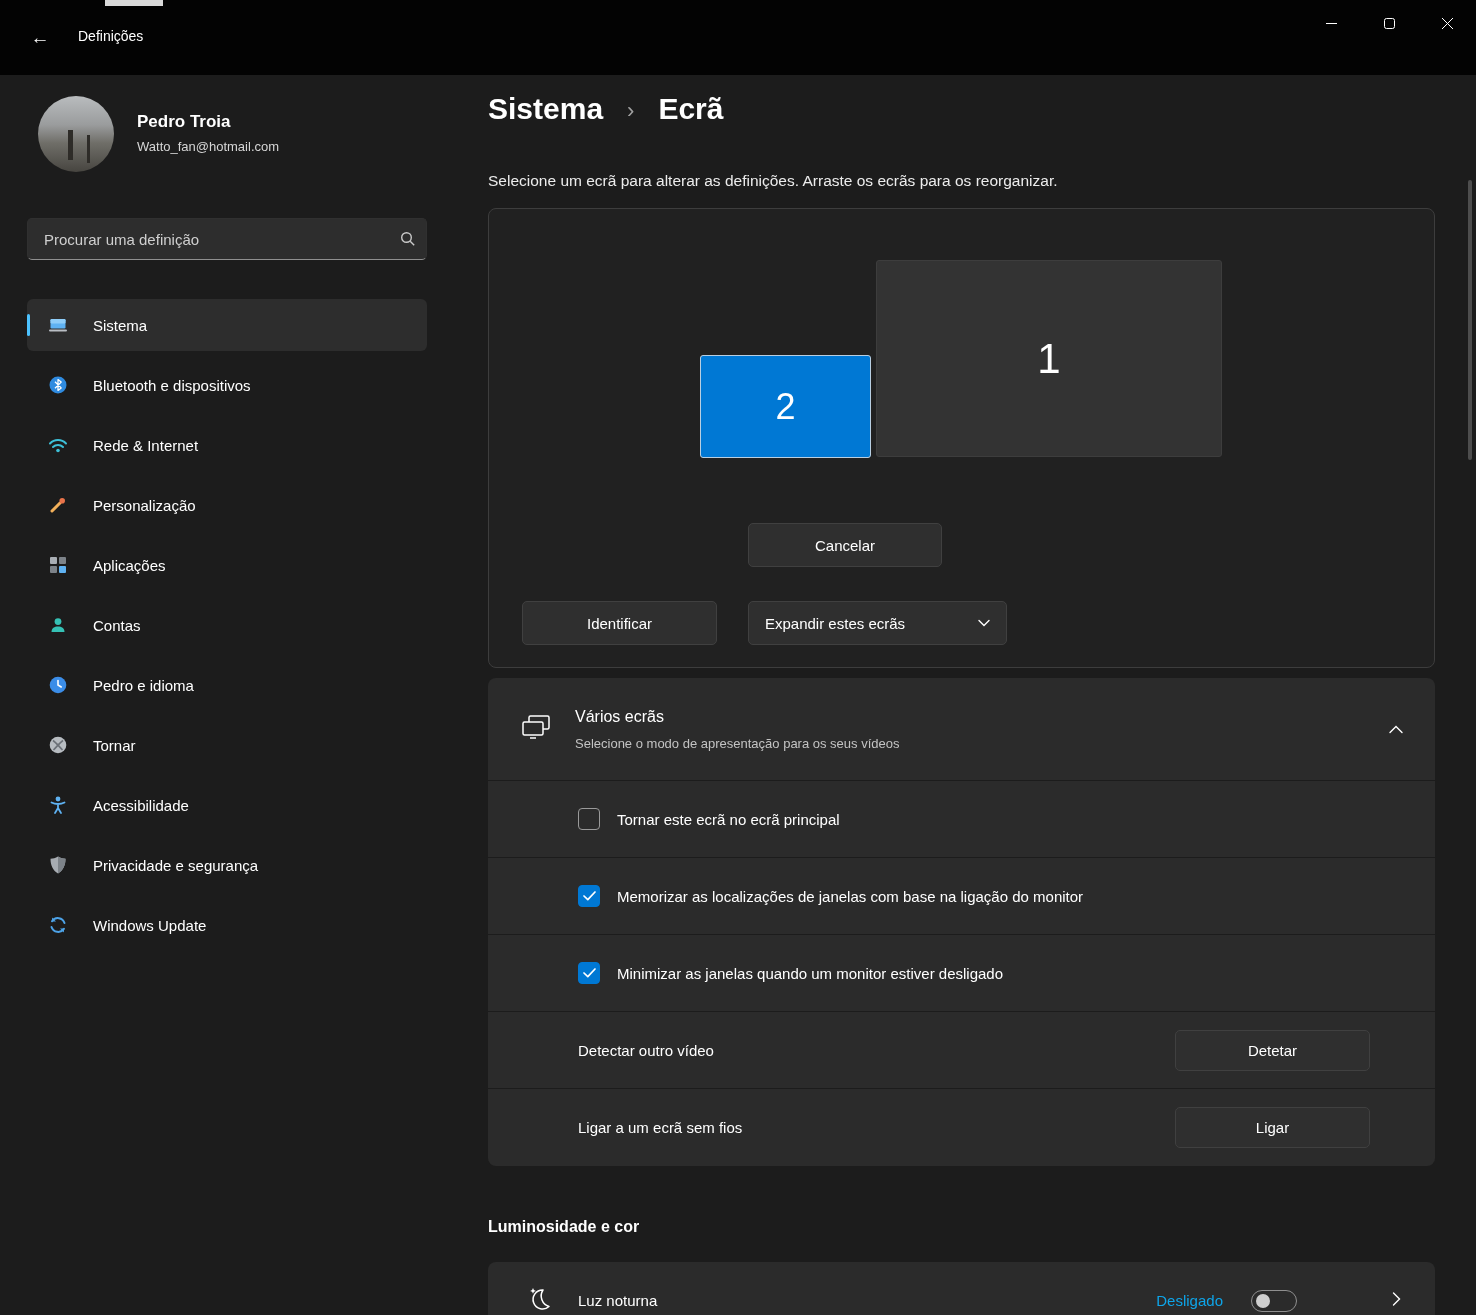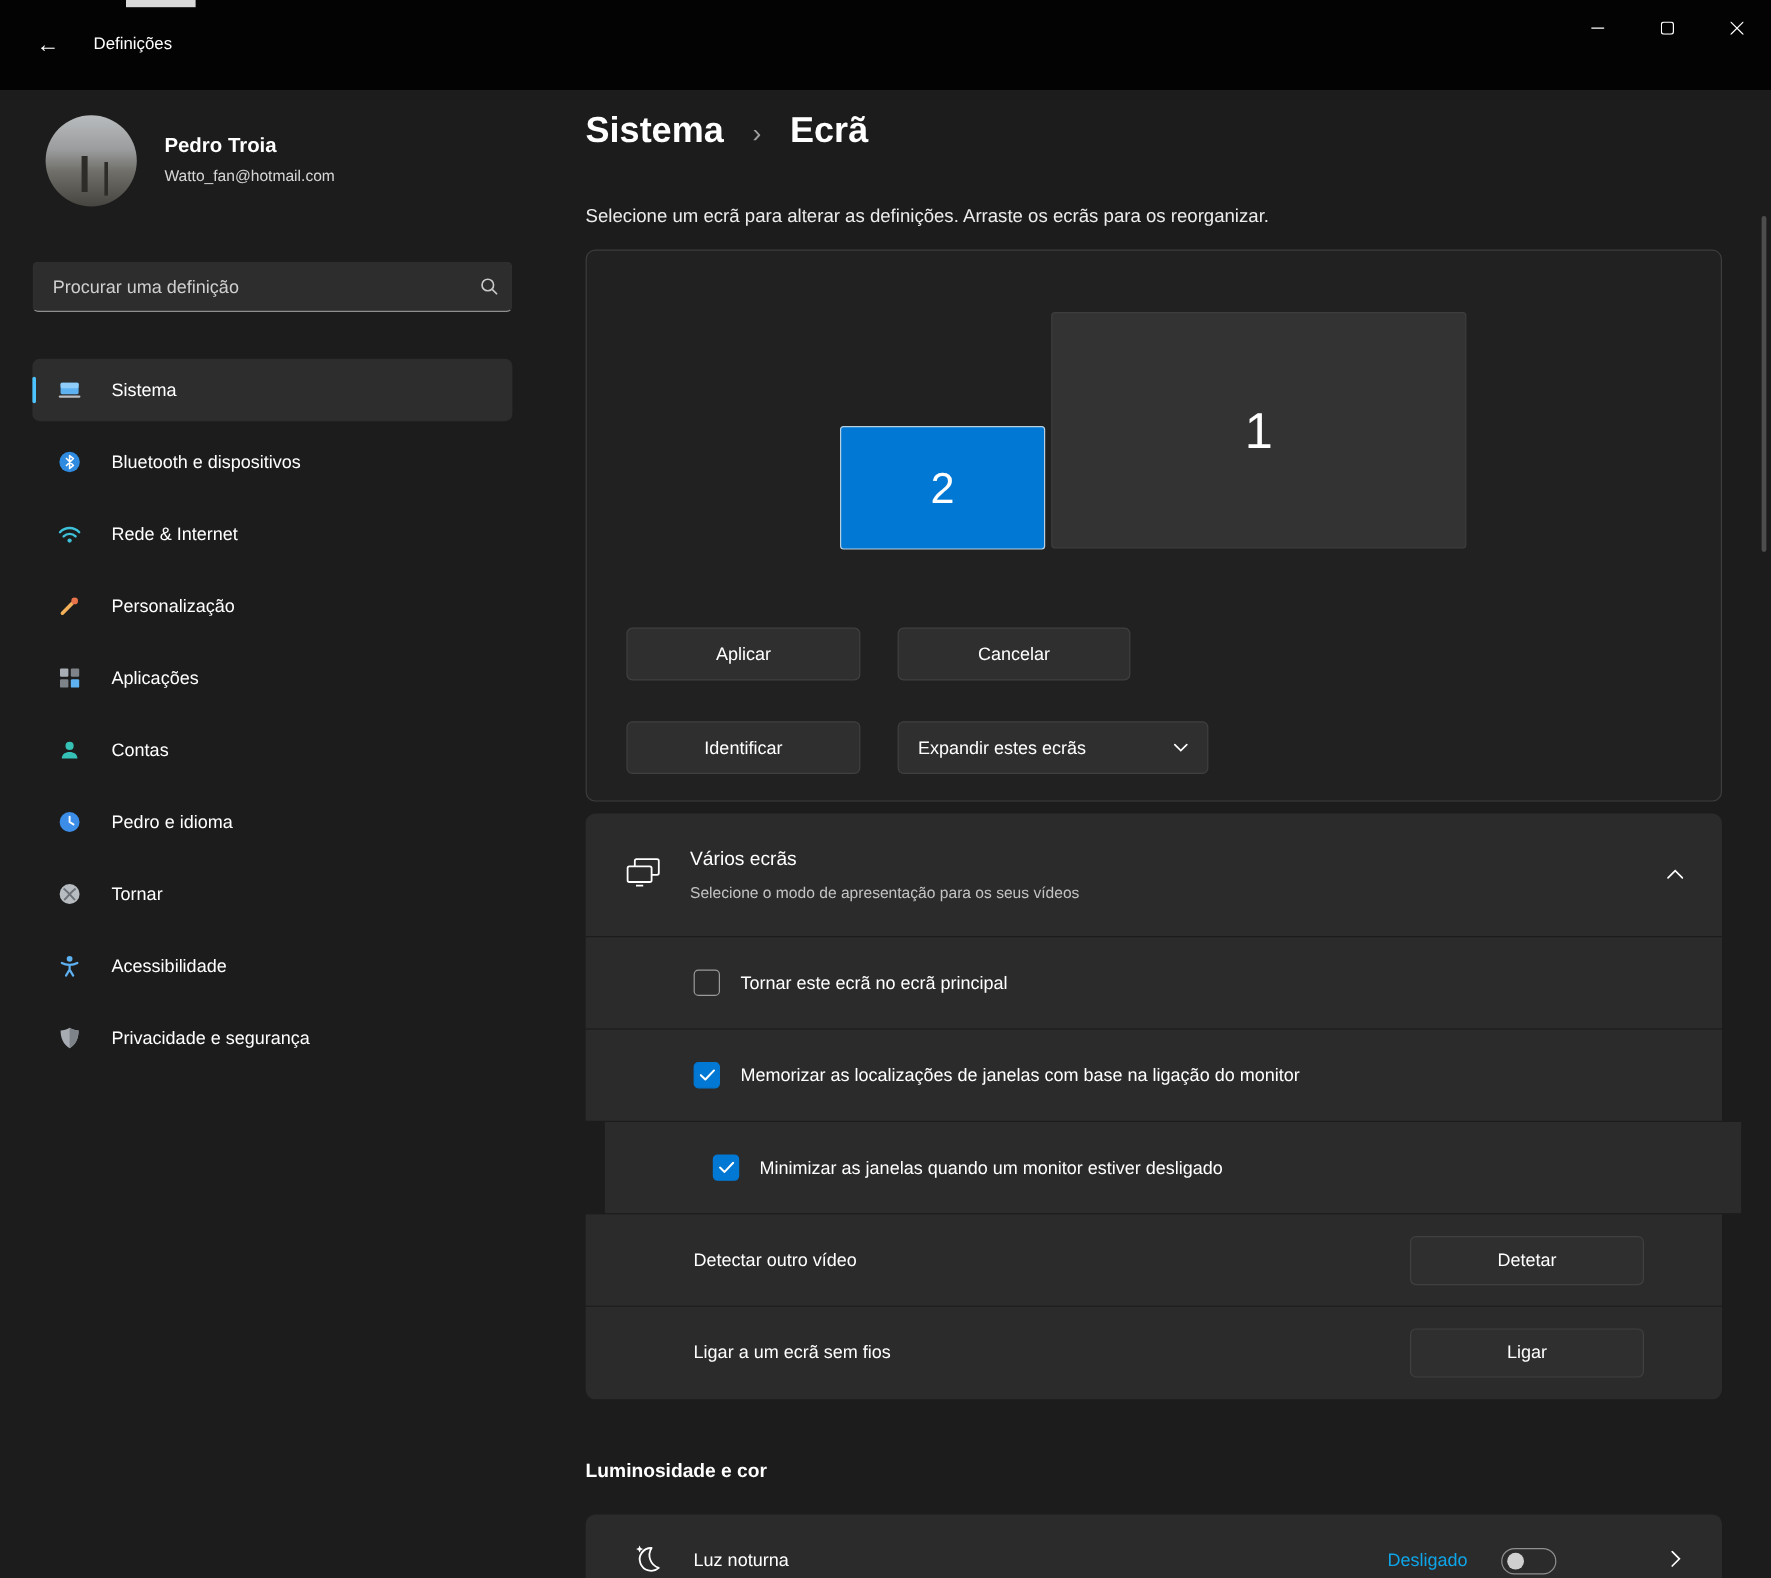--- a/index.html
+++ b/index.html
@@ -69,21 +69,21 @@
   .card { position:absolute; left:0; width:947px; background:#2b2b2b; }
   .group-header { top:603px; height:102px; border-radius:8px 8px 0 0;text-align:center; }
   .gh-icon { position:absolute; left:33px; top:36px; }
   .gh-title { position:absolute; left:87px; top:30px; font-size:16px; color:#ffffff; }
   .gh-sub { position:absolute; left:87px; top:58px; font-size:13px; color:#c3c3c3; }
   .gh-chevron { position:absolute; right:32px; top:42px; }
 
   .row { display:flex; align-items:center; }
   .row-1 { top:706px; height:76px; }
   .row-2 { top:783px; height:76px; }
-  .row-3 { top:860px; height:76px;margin-left:16px; }
+  .row-3 { top:860px; height:76px; }
   .row-4 { top:937px; height:76px; }
   .row-5 { top:1014px; height:77px; border-radius:0 0 8px 8px; }
 
   .checkbox { width:22px; height:22px; border-radius:4px; margin-left:90px; flex:0 0 auto;
               display:flex; align-items:center; justify-content:center; }
   .checkbox.unchecked { border:1px solid #9a9a9a; background:transparent; }
   .checkbox.checked { background:#0078d4; border:1px solid #0078d4; }
   .checkbox.checked svg { display:block; }
   .row-label { margin-left:17px; font-size:15px; color:#ffffff; }
   .action-label { margin-left:90px; font-size:15px; color:#ffffff; }
@@ -244,39 +244,49 @@
     <div class="nav-item">
       <span class="nav-icon">
         <svg width="20" height="20" viewBox="0 0 20 20">
             <path d="M10 1.5 C12.5 3 15 3.7 17.5 3.8 C17.5 10.5 15 15.7 10 18.5 C5 15.7 2.5 10.5 2.5 3.8 C5 3.7 7.5 3 10 1.5 z" fill="#a7acb2"></path>
             <path d="M10 1.5 C12.5 3 15 3.7 17.5 3.8 C17.5 10.5 15 15.7 10 18.5 z" fill="#7d8389"></path>
           </svg>
       </span>
       <span class="nav-label">Privacidade e segurança</span>
     </div>
 
+    <div class="nav-item">
+      <span class="nav-icon">
+        <svg width="20" height="20" viewBox="0 0 20 20">
+            <path d="M16.5 8 A7 7 0 0 0 4 6.2" fill="none" stroke="#4da3e8" stroke-width="2" stroke-linecap="round"></path>
+            <path d="M3.5 12 A7 7 0 0 0 16 13.8" fill="none" stroke="#4da3e8" stroke-width="2" stroke-linecap="round"></path>
+            <path d="M4 2.5 v4 h4 z" fill="#4da3e8"></path>
+            <path d="M16 17.5 v-4 h-4 z" fill="#4da3e8"></path>
+          </svg>
+      </span>
+      <span class="nav-label">Windows Update</span>
+    </div>
 
   </div>
 </div>
 
 <div class="content">
 
   <div class="breadcrumb">
     <span class="crumb-parent">Sistema</span>
     <span class="crumb-sep">›</span>
     <span class="crumb-current">Ecrã</span>
   </div>
 
   <div class="page-desc">Selecione um ecrã para alterar as definições. Arraste os ecrãs para os reorganizar.</div>
 
   <div class="arrange-card">
     <div class="monitor-1">1</div>
     <div class="monitor-2">2</div>
 
-    <button class="btn btn-apply">Aplicar</button>
     <button class="btn btn-cancel">Cancelar</button>
     <button class="btn btn-identify">Identificar</button>
     <button class="btn btn-extend">
       <span>Expandir estes ecrãs</span>
       <svg width="12" height="8" viewBox="0 0 12 8">
           <path d="M1 1.5 L6 6.5 L11 1.5" fill="none" stroke="#ffffff" stroke-width="1.4" stroke-linecap="round"></path>
         </svg>
     </button>
   </div>
 

